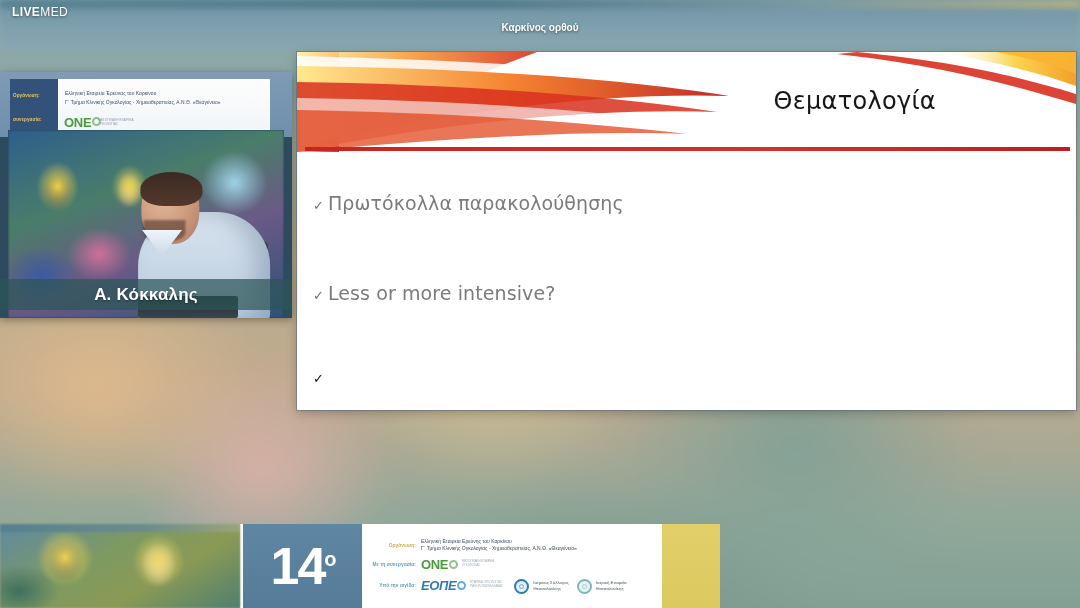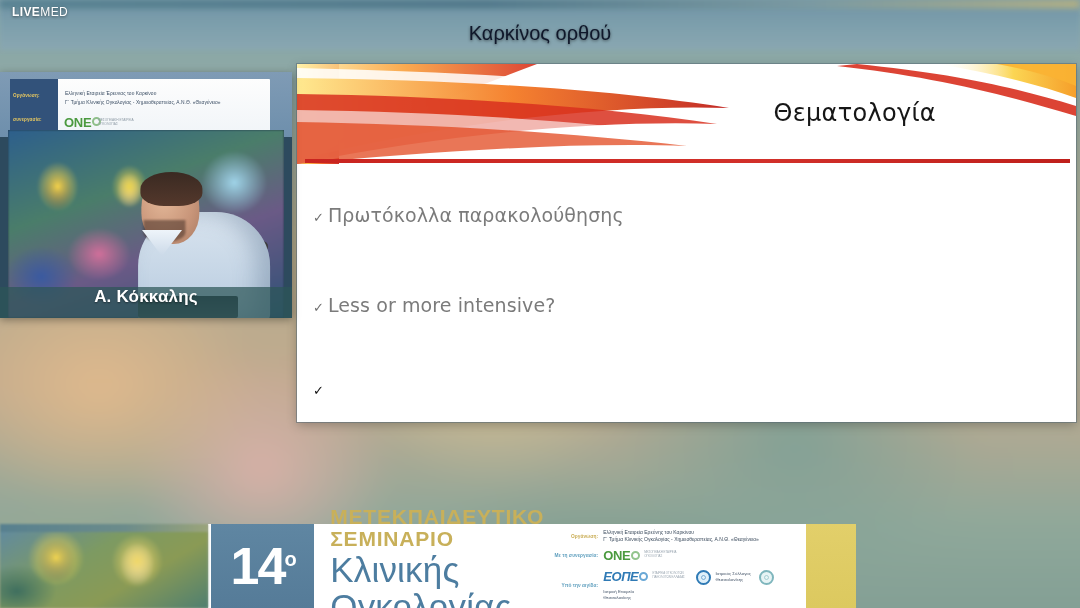--- a/index.html
+++ b/index.html
@@ -41,21 +41,21 @@
   #livemed {
     position:absolute; left:12px; top:5px; z-index:40;
     font-size:12px; font-weight:bold; letter-spacing:.4px;
     color:#ffffff; text-shadow:0 1px 3px rgba(0,0,0,.55);
   }
   #livemed .med { font-weight:normal; }
 
   
   #session-title {
     position:absolute; top:22px; left:0; right:0; z-index:40;
-    text-align:center; color:#0f172a; font-size:20px; font-weight:normal;
+    text-align:center; color:#ffffff; font-size:10px; font-weight:bold;
     text-shadow:0 1px 3px rgba(0,0,0,.5);
   }
 
   
   #video-panel {
     position:absolute; left:0; top:72px; width:292px; height:246px;
     z-index:30; overflow:hidden; background:#2d4a5e;
     box-shadow:0 2px 8px rgba(0,0,0,.35);
   }
   #vp-banner {
@@ -154,35 +154,34 @@
     position:absolute; right:22px; bottom:16px; width:3px; height:56px;
     background:#4a4a4a; transform:rotate(10deg); border-radius:2px;
   }
   #vp-mic-head {
     position:absolute; right:16px; bottom:66px; width:11px; height:11px;
     background:#3c3c3c; border-radius:50%;
   }
   #vp-blur { position:absolute; inset:0; backdrop-filter:blur(.6px); }
 
   #speaker-name-bar {
-    position:absolute; left:0; bottom:0; width:100%; height:31px;
+    position:absolute; left:0; bottom:8px; width:100%; height:31px;
     background:rgba(44,86,88,.72);
-    display:flex; justify-content:center;
+    display:flex; align-items:center; justify-content:center;
   }
   #speaker-name {
     color:#fff; font-size:17px; font-weight:bold; letter-spacing:.2px;
     text-shadow:0 1px 2px rgba(0,0,0,.45);
   }
 
   
   #slide {
     position:absolute; left:297px; top:52px; width:779px; height:358px;
     background:#ffffff; z-index:20; overflow:hidden;
     box-shadow:0 0 0 1px rgba(90,110,120,.55), 0 3px 10px rgba(0,0,0,.25);
-    margin-top:12px;
   }
   #slide-header {
     position:absolute; left:0; top:0; width:100%; height:100px;
     overflow:hidden; background:#ffffff;
   }
   #slide-header svg { display:block; width:100%; height:100%; }
   #slide-rule {
     position:absolute; left:8px; right:6px; top:95px; height:4px;
     background:linear-gradient(90deg,#c9241f,#d2302a 60%,#bf1f1b);
     z-index:3;
@@ -410,24 +409,20 @@
 <div id="bottom-banner">
 
   <div id="bb-left-art">
     <div id="bb-left-top"></div>
   </div>
 
   <div id="bb-num-block">
     <div id="bb-num"><span>14</span><sup>ο</sup></div>
   </div>
 
-  <div id="bb-title-block">
-    <div id="bb-kicker">ΜΕΤΕΚΠΑΙΔΕΥΤΙΚΟ ΣΕΜΙΝΑΡΙΟ</div>
-    <div id="bb-main">Κλινικής Ογκολογίας</div>
-  </div>
 
   <div id="bb-org-block">
 
     <div class="org-row">
       <div class="org-lbl">Οργάνωση:</div>
       <div>
         <div class="org-val">Ελληνική Εταιρεία Ερεύνης του Καρκίνου</div>
         <div class="org-val">Γ΄ Τμήμα Κλινικής Ογκολογίας - Χημειοθεραπείας, Α.Ν.Θ. «Θεαγένειο»</div>
       </div>
     </div>

